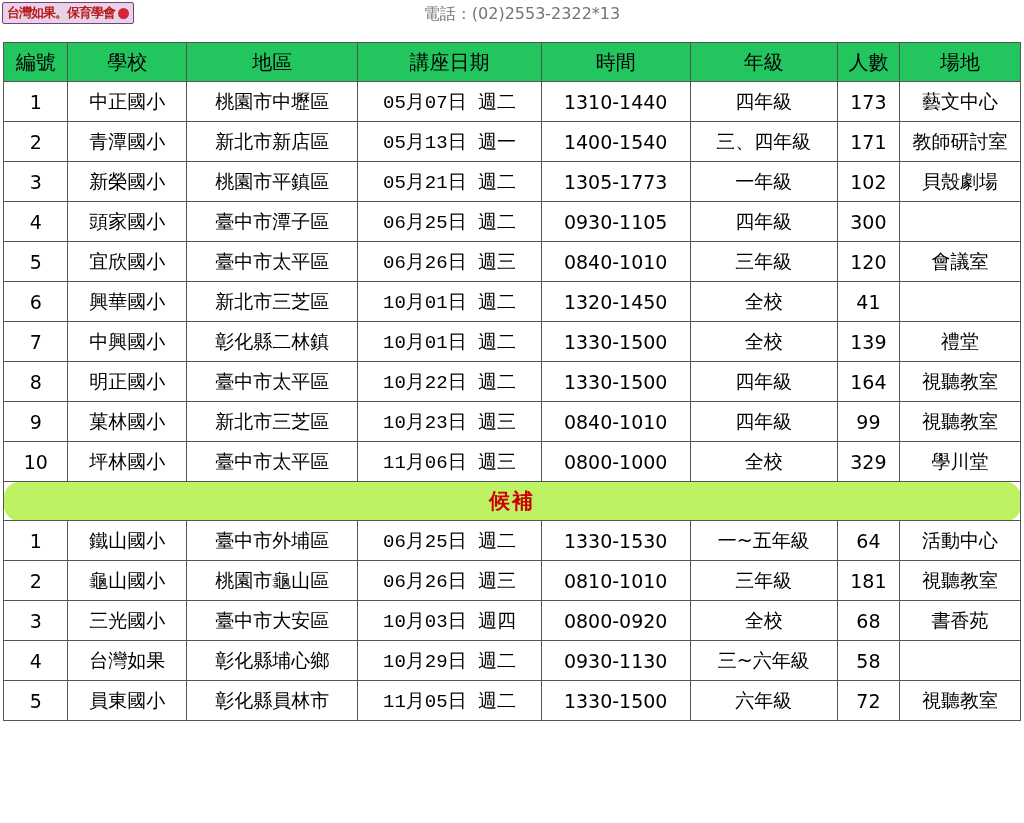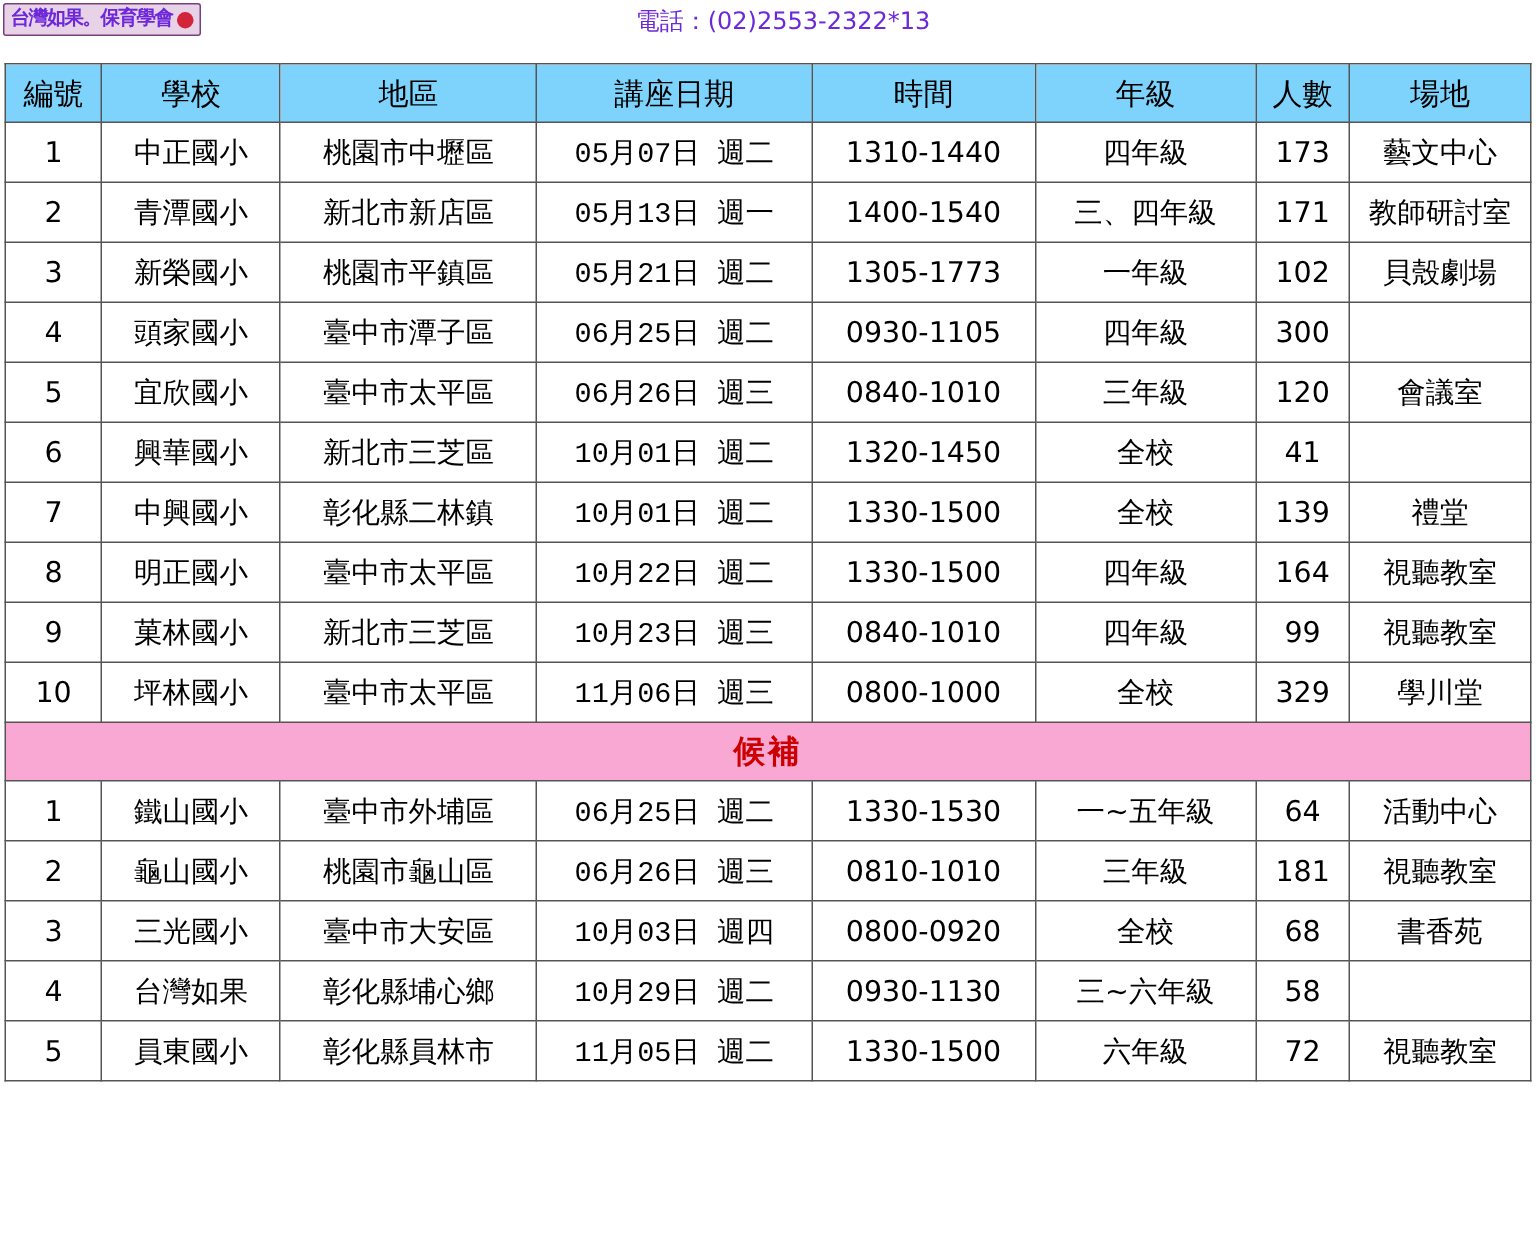--- a/index.html
+++ b/index.html
@@ -35,42 +35,42 @@
     border: 1px solid #7a3f7a;
     border-radius: 2px;
     display: flex;
     align-items: center;
     gap: 3px;
     box-sizing: border-box;
   }
   .logo-text {
     font-size: 13px;
     font-weight: bold;
-    color: #6d28d9;
+    color: #b91c1c;
     letter-spacing: -1px;
     line-height: 16px;
     white-space: nowrap;
   }
   .logo-mark {
     display: inline-block;
     width: 11px;
     height: 11px;
     background: #d4243a;
     border-radius: 50%;
     position: relative;
     top: 1px;
   }
   .phone {
     position: absolute;
     left: 0;
     right: 0;
     top: 4px;
     text-align: center;
     font-size: 16px;
-    color: #6d28d9;
+    color: #737373;
     margin-left: 20px;
   }
   
   .table-wrap {
     padding: 0 2px;
   }
   table.schedule {
     border-collapse: collapse;
     width: 1018px;
     table-layout: fixed;
@@ -83,47 +83,48 @@
     vertical-align: middle;
     font-size: 19px;
     height: 39px;
     padding: 0 2px;
     color: #000000;
     font-weight: normal;
     overflow: hidden;
     white-space: nowrap;
   }
   table.schedule thead th {
-    background: #7dd3fc;
+    background: #22c55e;
     font-size: 20px;
     height: 38px;
   }
   .col-no      { width: 64px; }
   .col-school  { width: 118px; }
   .col-area    { width: 170px; }
   .col-date    { width: 182px; }
   .col-time    { width: 148px; }
   .col-grade   { width: 146px; }
   .col-count   { width: 62px; }
   .col-venue   { width: 120px; }
 
   td.date-cell {
     font-size: 19px;
     font-family: Liberation Mono, monospace;
   }
   td.time-cell {
     font-size: 19px;
   }
   tr.section-row td {
-    background: #f9a8d4;
+    background: #bef264;
     color: #cc0000;
     font-weight: bold;
     font-size: 21px;
     height: 38px;
     letter-spacing: 2px;
+    border-radius: 15px;
   }
 </style>
 </head>
 <body>
 
 <div class="page">
 
   <div class="header">
     <div class="logo">
       <span class="logo-text">台灣如果。保育學會</span>

